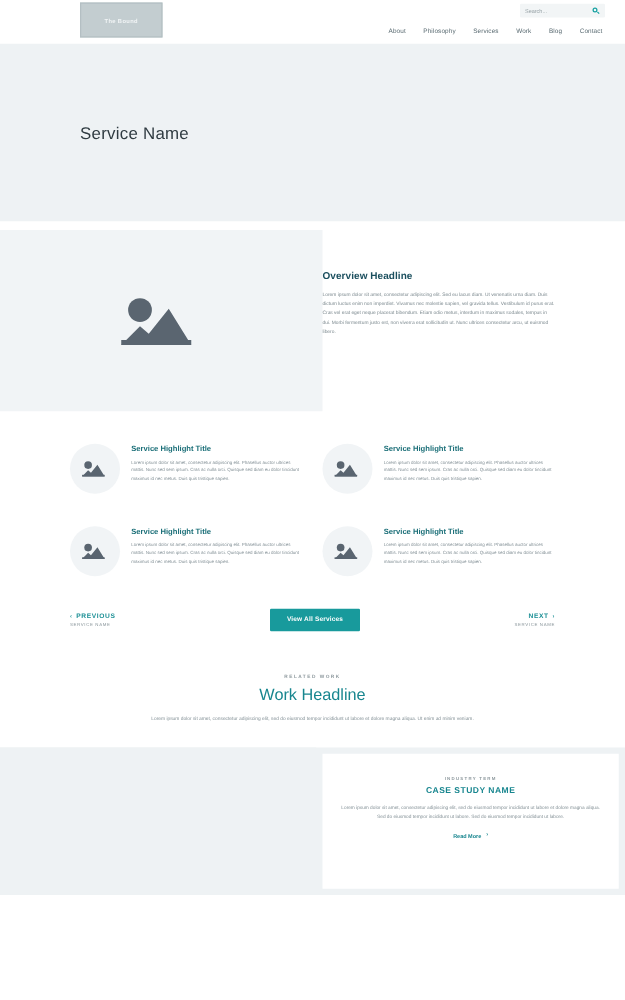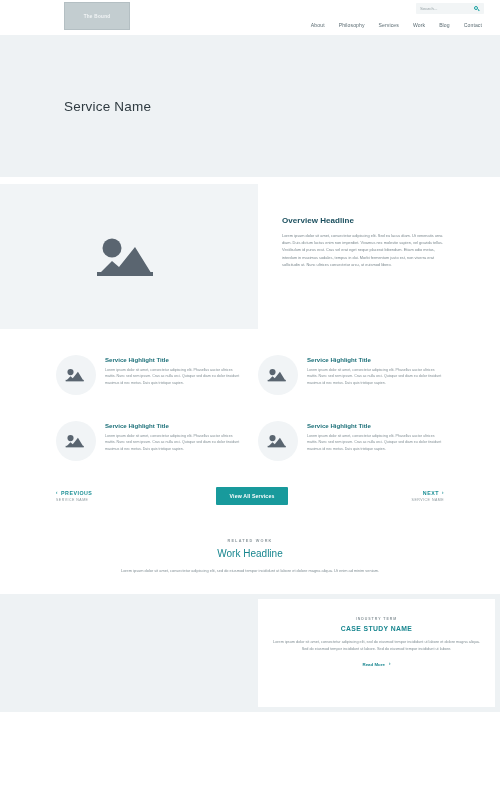--- a/index.html
+++ b/index.html
@@ -61,21 +61,21 @@
   
   .overview {
     position:relative; height:145px; margin-top:7px;
     display:flex;
   }
   .overview-media {
     width:258px; height:145px; background:#f1f4f6;
     display:flex; align-items:center; justify-content:center;
   }
   .img-ph { display:block; }
-  .overview-body { flex:1; padding: 32px 56px 0 24px; }
+  .overview-body { flex:1; padding: 32px 56px 0 0; }
   .overview-headline {
     font-size:8px; color:#1b4f5e; font-weight:700; margin-bottom:7px; letter-spacing:.05px;
   }
   .overview-text {
     font-size:3.9px; line-height:1.85; color:#7b888e; text-align:left;
   }
 
   
   .highlights {
     padding: 26px 56px 0 56px;
@@ -107,21 +107,21 @@
     padding: 6px 14px; border:none; border-radius:1px; letter-spacing:.15px;
     cursor:pointer;
   }
 
   
   .related { margin-top:34px; text-align:center; padding: 0 70px; }
   .related-eyebrow {
     font-size:3.8px; color:#8d989d; letter-spacing:1.2px; font-weight:700;
     margin-bottom:5px;
   }
-  .related-headline { font-size:10px; color:#18868f; font-weight:400; margin-bottom:8px; }
+  .related-headline { font-size:13px; color:#18868f; font-weight:400; margin-bottom:8px; }
   .related-text { font-size:3.9px; line-height:1.85; color:#828f95; }
 
   
   .case-wrap {
     margin-top:20px; height:118px; background:#eef2f4;
     display:flex; align-items:stretch; position:relative;
   }
   .case-media { width:253px; background:#eef2f4; }
   .case-panel {
     flex:1; background:#ffffff; margin:5px 5px 5px 5px;

